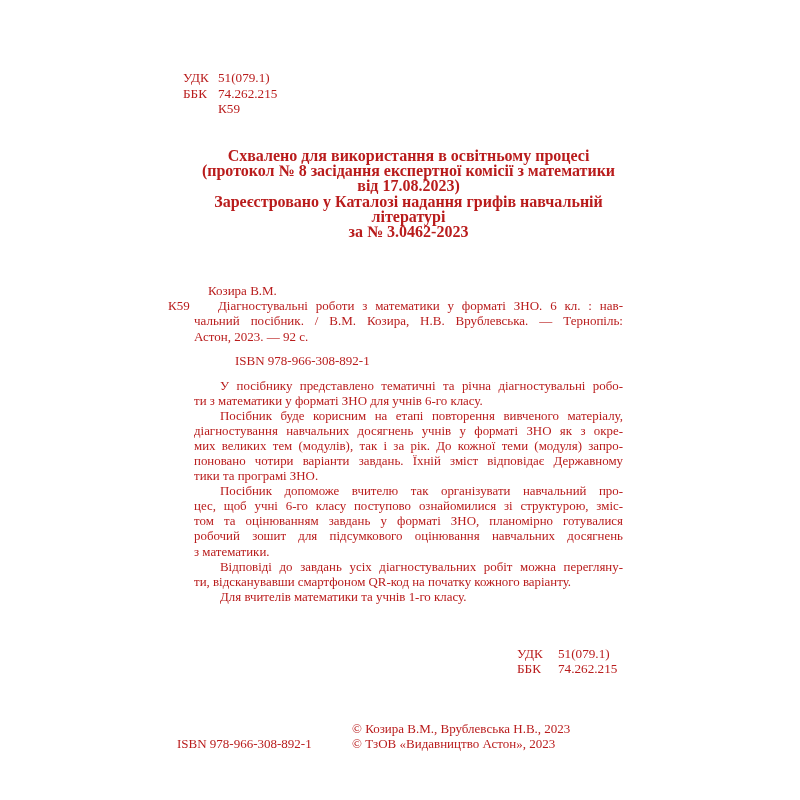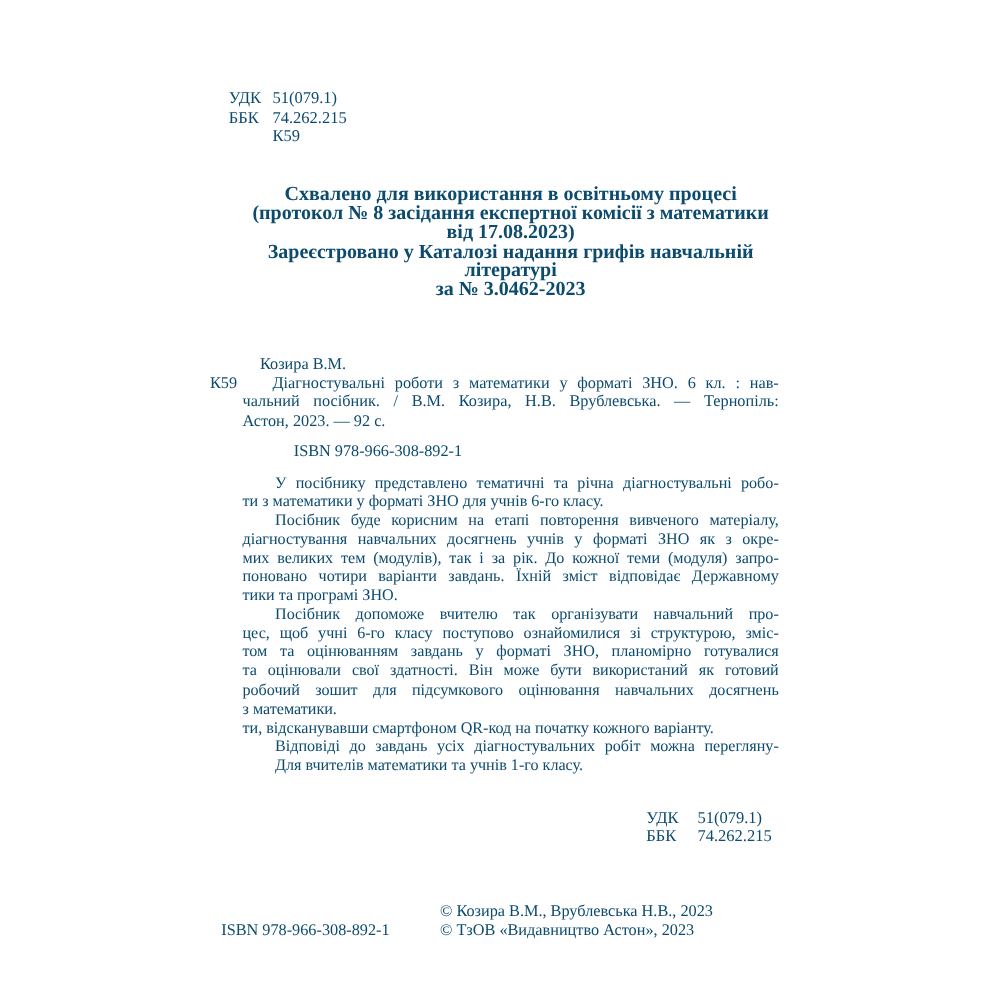--- a/index.html
+++ b/index.html
@@ -2,21 +2,21 @@
 <html><head>
 <meta charset="utf-8">
 <style>
   html,body{margin:0;padding:0;}
   body{background:#ffffff;}
   .page{
     position:relative;
     width:800px;height:800px;
     background:#ffffff;
     font-family:"Liberation Serif","DejaVu Serif",serif;
-    color:#0c4a6e;
+    color:#b91c1c;
     overflow:hidden;
   }
   
   .codes{position:absolute;font-size:13.2px;line-height:15.5px;}
   .codes-top{left:183px;top:70px;}
   .codes-bottom{left:517px;top:646px;line-height:15.3px;}
   .code-row{white-space:nowrap;}
   .code-label{display:inline-block;width:35px;}
   .codes-bottom .code-label{width:41px;}
   
@@ -84,27 +84,26 @@
         <div class="ln just ind">Посібник буде корисним на етапі повторення вивченого матеріалу,</div>
         <div class="ln just">діагностування навчальних досягнень учнів у форматі ЗНО як з окре-</div>
         <div class="ln just">мих великих тем (модулів), так і за рік. До кожної теми (модуля) запро-</div>
         <div class="ln just">поновано чотири варіанти завдань. Їхній зміст відповідає Державному</div>
         <div class="ln last">тики та програмі ЗНО.</div>
       </div>
       <div>
         <div class="ln just ind">Посібник допоможе вчителю так організувати навчальний про-</div>
         <div class="ln just">цес, щоб учні 6-го класу поступово ознайомилися зі структурою, зміс-</div>
         <div class="ln just">том та оцінюванням завдань у форматі ЗНО, планомірно готувалися</div>
-        <div class="ln just">та оцінювали свої здатності. Він може бути використаний як готовий</div>
         <div class="ln just">робочий зошит для підсумкового оцінювання навчальних досягнень</div>
         <div class="ln last">з математики.</div>
       </div>
       <div>
+        <div class="ln just ind">Відповіді до завдань усіх діагностувальних робіт можна перегляну-</div>
         <div class="ln last">ти, відсканувавши смартфоном QR-код на початку кожного варіанту.</div>
-        <div class="ln just ind">Відповіді до завдань усіх діагностувальних робіт можна перегляну-</div>
       </div>
       <div>
         <div class="ln last ind">Для вчителів математики та учнів 1-го класу.</div>
       </div>
     </div>
 
   <div class="codes codes-bottom">
     <div class="code-row">
       <span class="code-label">УДК</span><span>51(079.1)</span>
     </div>

